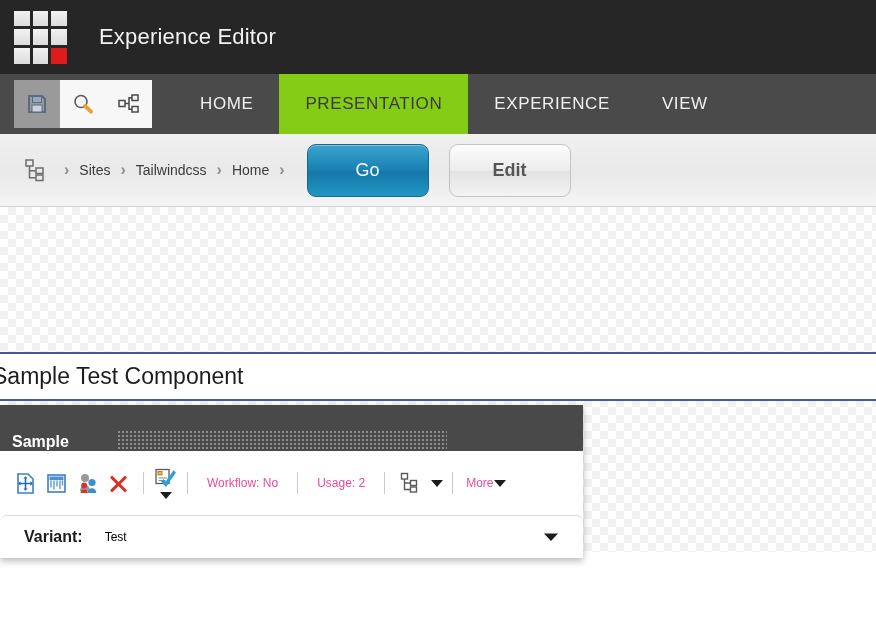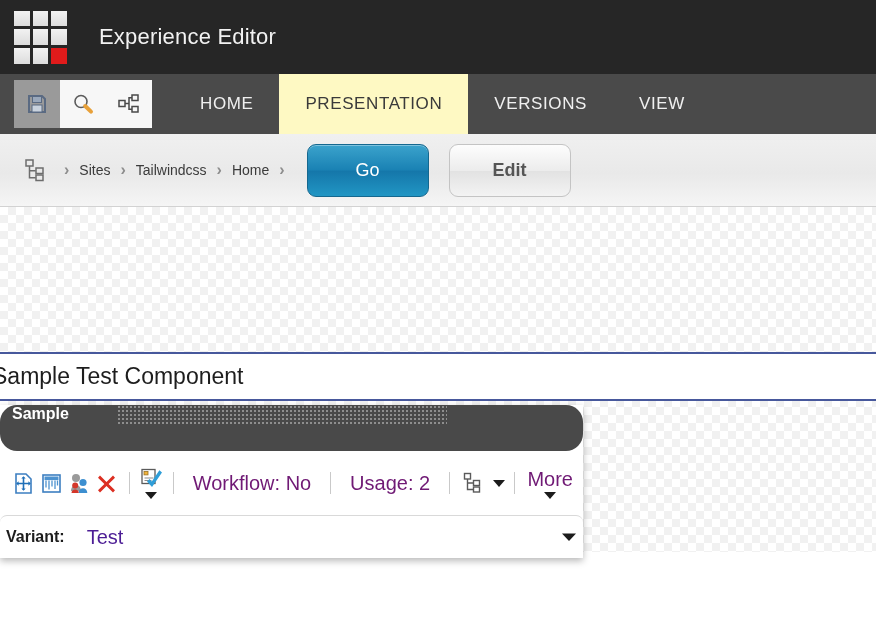--- a/index.html
+++ b/index.html
@@ -60,21 +60,21 @@
   .tabs { display: flex; align-items: stretch; margin-left: 22px; }
   .tab {
     display: flex; align-items: center; justify-content: center;
     padding: 0 26px;
     color: #f0f0f0;
     font-size: 17px;
     letter-spacing: 0.6px;
     white-space: nowrap;
     cursor: pointer;
   }
-  .tab.active { background: #fef9c3; color: #3a3a3a; }
+  .tab.active { background: #84cc16; color: #3a3a3a; }
 
   
   .crumbbar {
     position: absolute; left: 0; top: 134px; width: 876px; height: 73px;
     background: linear-gradient(180deg, #f0f0f0 0%, #e9e9e9 55%, #f5f5f5 100%);
     border-bottom: 1px solid #d2d2d2;
     display: flex; align-items: center;
   }
   .crumb-root { margin-left: 24px; display: flex; align-items: center; cursor: pointer; }
   .crumbs { display: flex; align-items: center; margin-left: 8px; }
@@ -133,21 +133,21 @@
   }
 
   
   .comp-panel {
     position: absolute; left: 0; top: 198px; width: 583px;
     background: #ffffff;
     box-shadow: 0 3px 7px rgba(0,0,0,.28);
   }
   .comp-header {
     height: 46px; background: #494949;
-    display: flex; align-items: flex-start; border-radius: 17px;
+    display: flex; align-items: flex-end;
   }
   .comp-name {
     color: #ffffff; font-size: 16px; font-weight: bold;
     margin-left: 12px; white-space: nowrap;
   }
   .drag-handle {
     margin-left: 48px; width: 330px; height: 21px;
     background-image: radial-gradient(#8e8e8e 0.8px, transparent 0.9px);
     background-size: 4px 4px;
     cursor: move;
@@ -170,32 +170,32 @@
     border-right: 6px solid transparent;
     border-top: 7px solid #1c1c1c;
   }
   .caret-sm {
     width: 0; height: 0;
     border-left: 6px solid transparent;
     border-right: 6px solid transparent;
     border-top: 7px solid #1c1c1c;
   }
   .tool-text {
-    font-size: 20px; color: #701a75; white-space: nowrap; cursor: pointer;
+    font-size: 12px; color: #ec4899; white-space: nowrap; cursor: pointer;
   }
   .more-wrap {
-    display: flex; flex-direction: column; align-items: center;
+    display: flex; align-items: center;
     margin-left: 4px; cursor: pointer;
   }
   .comp-variant {
     height: 43px; border-top: 1px solid #d9d9d9;
-    display: flex; align-items: center; padding: 0 6px; border-radius: 7px;
+    display: flex; align-items: center; padding: 0 24px; border-radius: 7px;
   }
   .variant-label { font-size: 16px; font-weight: bold; color: #1d1d1d; }
-  .variant-value { font-size: 20px; color: #4c1d95; margin-left: 22px; }
+  .variant-value { font-size: 12px; color: #000000; margin-left: 22px; }
   .variant-caret { margin-left: auto; cursor: pointer; }
 </style>
 </head>
 <body>
 
 <div id="app">
 
   <div class="app-header">
     <div class="logo">
       <i></i>
@@ -233,21 +233,21 @@
           <rect x="15" y="2" width="6" height="5.5" fill="none" stroke="#4a4a4a" stroke-width="1.5"></rect>
           <rect x="15" y="13.5" width="6" height="5.5" fill="none" stroke="#4a4a4a" stroke-width="1.5"></rect>
           <path d="M8 10.5h4v-5.7h3M12 10.5v5.7h3" fill="none" stroke="#4a4a4a" stroke-width="1.5"></path>
         </svg>
       </div>
     </div>
 
     <div class="tabs">
       <div class="tab">HOME</div>
       <div class="tab active">PRESENTATION</div>
-      <div class="tab">VERSIONS</div>
+      <div class="tab">EXPERIENCE</div>
       <div class="tab">VIEW</div>
 
     </div>
   </div>
 
   <div class="crumbbar">
     <div class="crumb-root">
       <svg width="22" height="24" viewBox="0 0 22 24">
         <rect x="2" y="2" width="7" height="6" fill="none" stroke="#6d6d6d" stroke-width="1.5"></rect>
         <rect x="12" y="10" width="7" height="5.5" fill="none" stroke="#6d6d6d" stroke-width="1.5"></rect>

